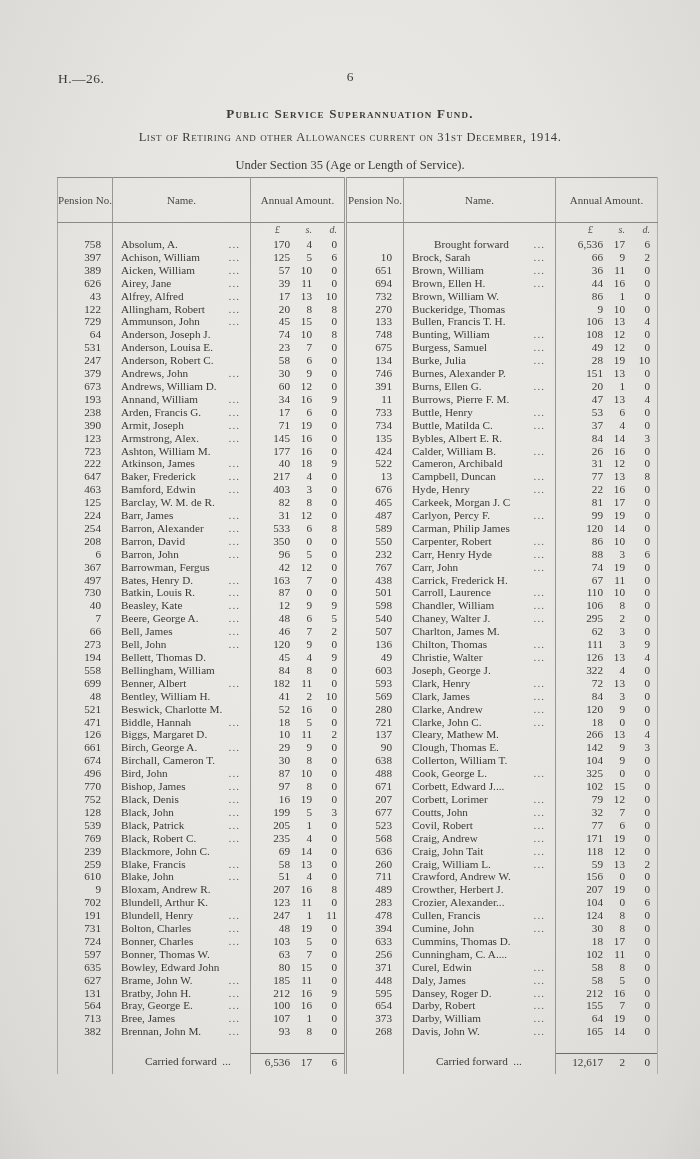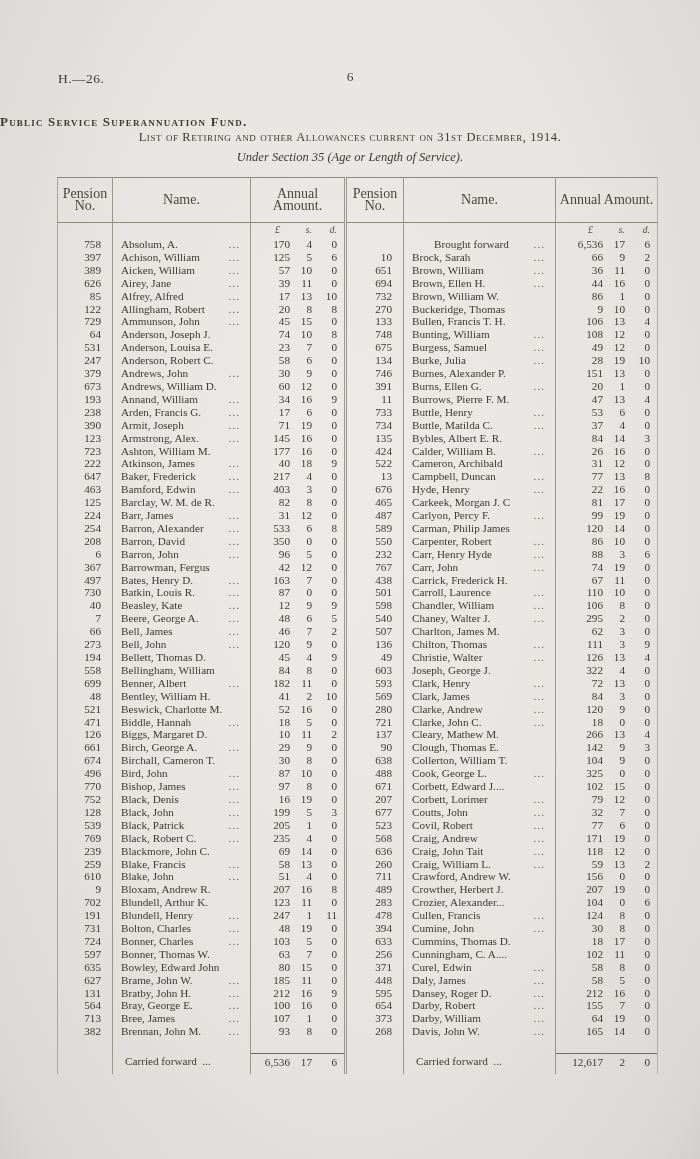--- a/index.html
+++ b/index.html
@@ -6,61 +6,61 @@
   body { background:#cfcdc9; }
   .page {
     position:relative; width:700px; height:1159px; overflow:hidden;
     background: radial-gradient(ellipse at 50% 42%, #edebe7 0%, #e7e5e1 55%, #dbd9d5 92%, #d3d1cd 100%);
     font-family:"Liberation Serif","DejaVu Serif",serif;
     color:#3d3a34;
   }
   .doc-ref { position:absolute; left:58px; top:71px; font-size:13.5px; letter-spacing:0.5px; }
   .page-num { position:absolute; left:0; right:0; top:69px; text-align:center; font-size:13.5px; }
   .title {
-    position:absolute; left:0; right:0; top:114px; text-align:left;
+    position:absolute; left:0; right:0; top:106px; text-align:center;
     font-size:13px; font-weight:bold; font-variant:small-caps; letter-spacing:1.2px;
   }
   .subtitle {
     position:absolute; left:0; right:0; top:130px; text-align:center;
     font-size:12.5px; font-variant:small-caps; letter-spacing:0.6px;
   }
   .section-line {
-    position:absolute; left:0; right:0; top:150px; text-align:center;
-    font-size:12.5px; font-style:italic;
+    position:absolute; left:0; right:0; top:158px; text-align:center;
+    font-size:12.5px; 
   }
   table.roll {
     position:absolute; left:57px; top:177px; width:600px;
     border-collapse:collapse; table-layout:fixed;
     border-top:1.5px solid #8d8density5;
     border-top:1.5px solid #8d897f; border-left:1px solid #aaa59c; border-right:1px solid #b3aea5;
   }
   col.c1{width:55px;} col.c2{width:138px;} col.c3{width:95px;}
   col.c4{width:58px;} col.c5{width:152px;} col.c6{width:102px;}
   td { padding:0; vertical-align:top; font-size:11.2px; line-height:12.9px; }
   thead td {
     height:44px; vertical-align:middle; text-align:center;
-    font-size:14px; line-height:12.5px; color:#4a463f;
+    font-size:11px; line-height:12.5px; color:#4a463f;
     border-bottom:1px solid #8d897f;
   }
   .v1 { border-right:1px solid #9b968d; }
   .vd { border-right:3px double #9b968d; }
   .c-pno { text-align:right; padding-right:11px; }
   .c-name { padding-left:8px; }
   .esd td { height:15px; vertical-align:middle; }
   .esd .amt span { font-size:10px; font-style:italic; color:#55514a; }
   .esd .amt .p { padding-right:10px; }
   .amt { display:flex; justify-content:flex-end; padding-right:7px; }
   .amt .p { flex:1; text-align:right; white-space:nowrap; }
   .amt .s { width:22px; text-align:right; }
   .amt .d { width:25px; text-align:right; }
   .name-flex { display:flex; }
   .name-flex .dots { margin-left:auto; padding-right:10px; letter-spacing:1px; color:#595549; }
   .spacer td { height:10px; }
   .totals td { height:26px; vertical-align:middle; }
-  .totals .c-name { padding-left:12px; }
+  .totals .c-name { padding-left:32px; }
   .totals .amt { border-top:1px solid #6f6b64; padding-top:2px; }
 </style>
 </head>
 <body>
 
 <div class="page">
   <div class="doc-ref">H.—26.</div>
   <div class="page-num">6</div>
   <div class="title">Public Service Superannuation Fund.</div>
   <div class="subtitle">List of Retiring and other Allowances current on 31st December, 1914.</div>
@@ -220,21 +220,21 @@
           </td>
           <td>
             <div class="amt">
               <span class="p">44</span>
               <span class="s">16</span>
               <span class="d">0</span>
             </div>
           </td>
         </tr>
         <tr>
-          <td class="v1 c-pno">85</td>
+          <td class="v1 c-pno">43</td>
           <td class="v1 c-name">
             <div class="name-flex">
               <span class="nm">Alfrey, Alfred</span>
               <span class="dots">...</span>
             </div>
           </td>
           <td class="vd">
             <div class="amt">
               <span class="p">17</span>
               <span class="s">13</span>

